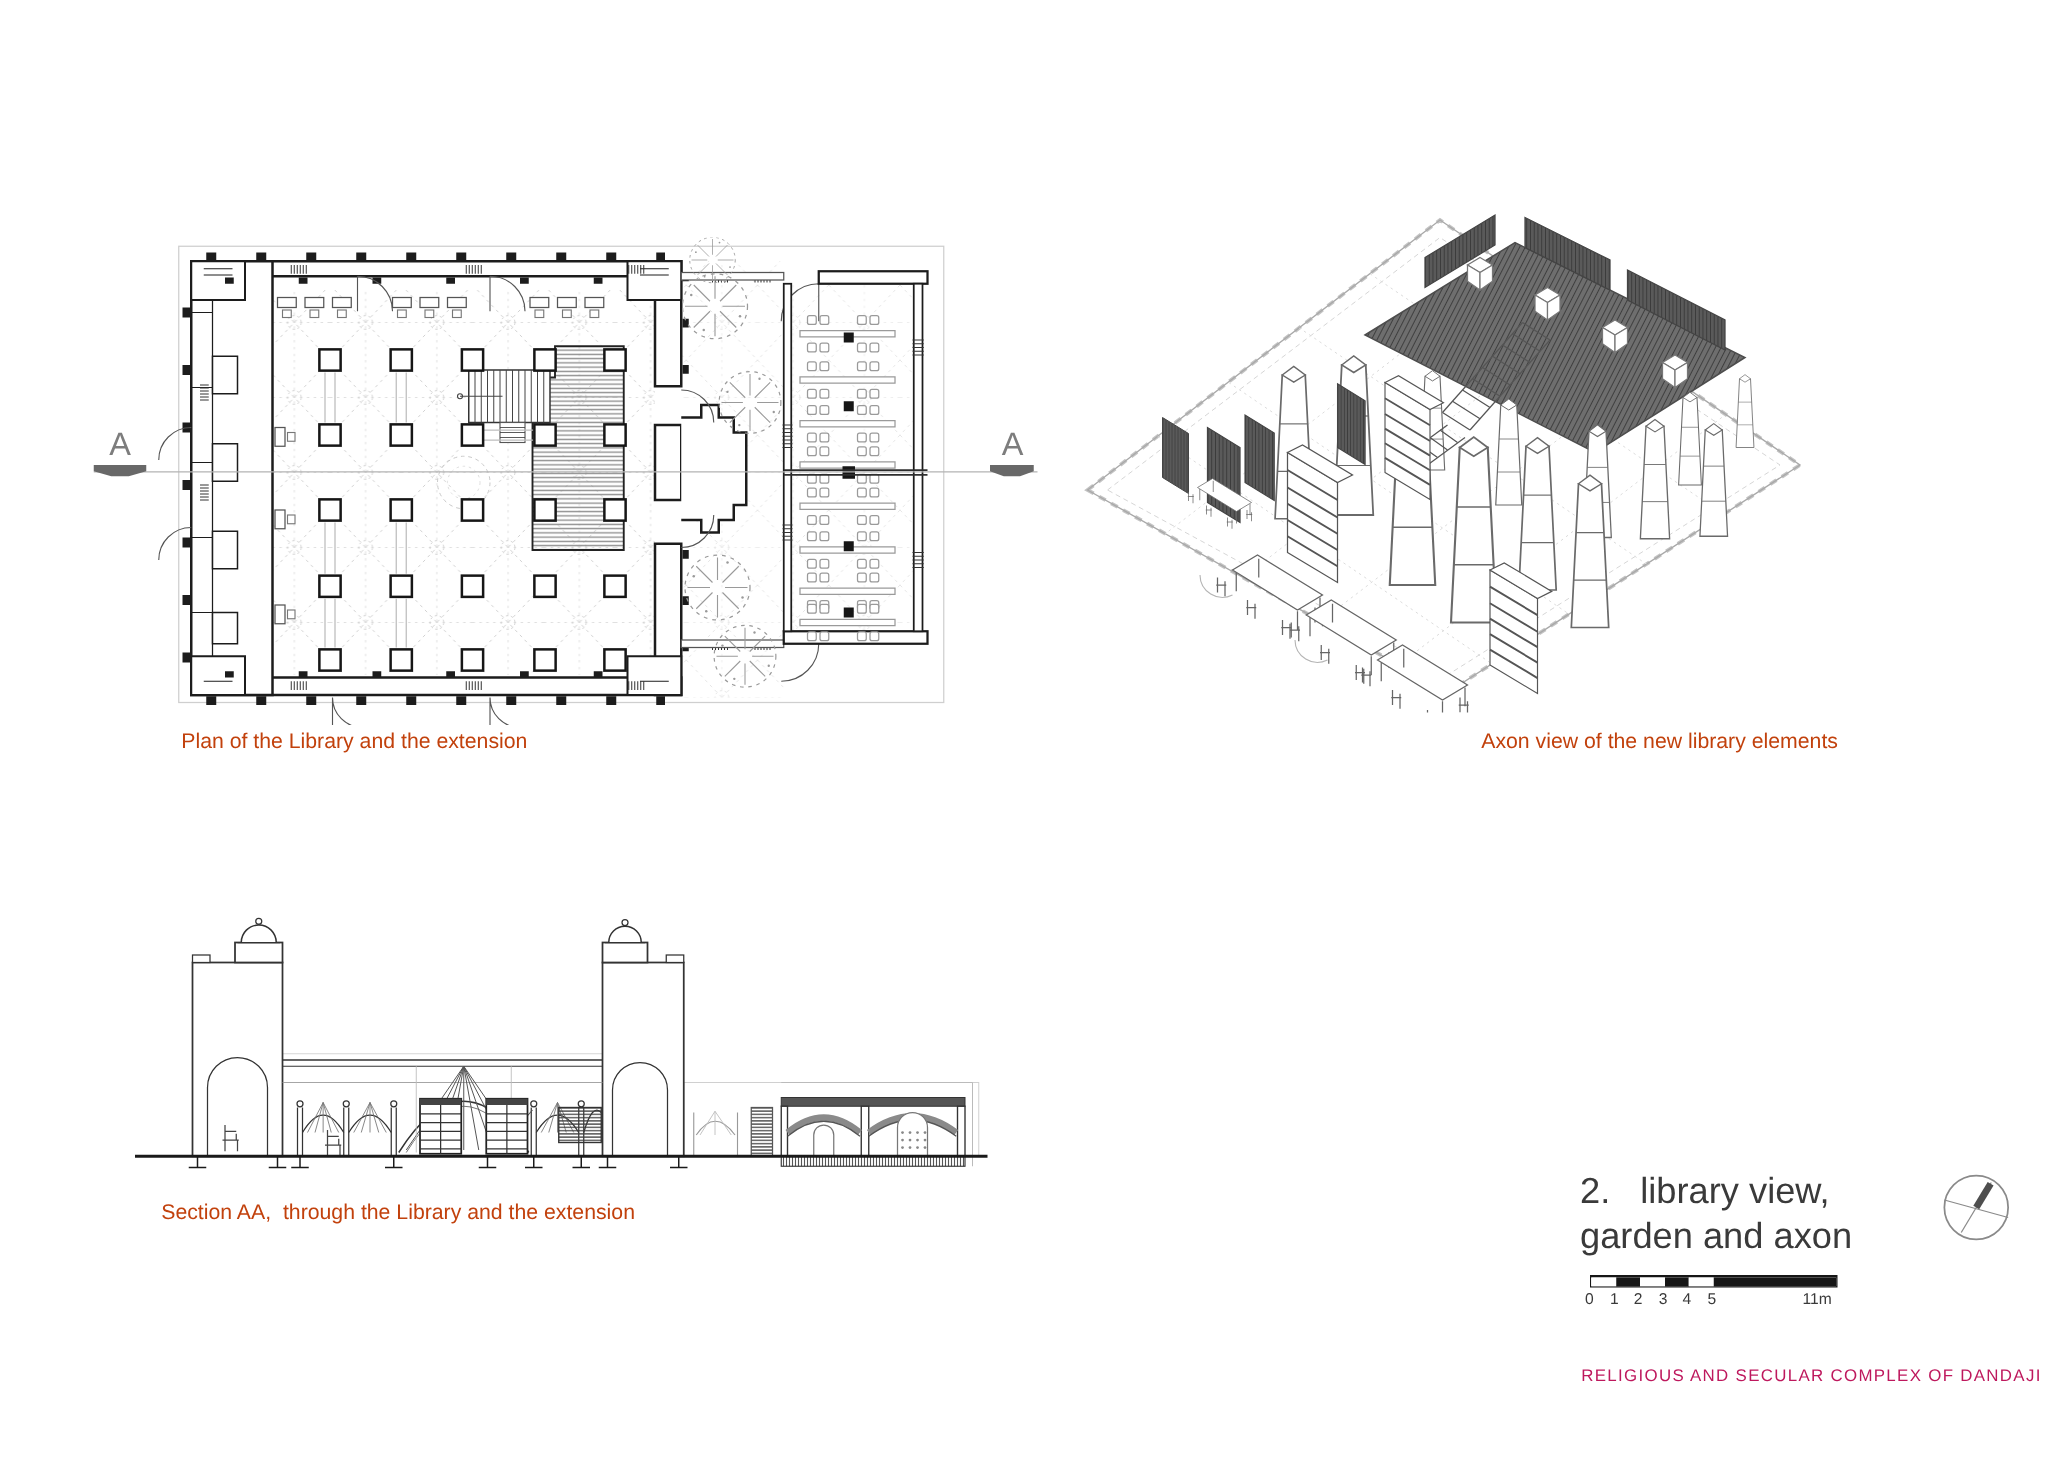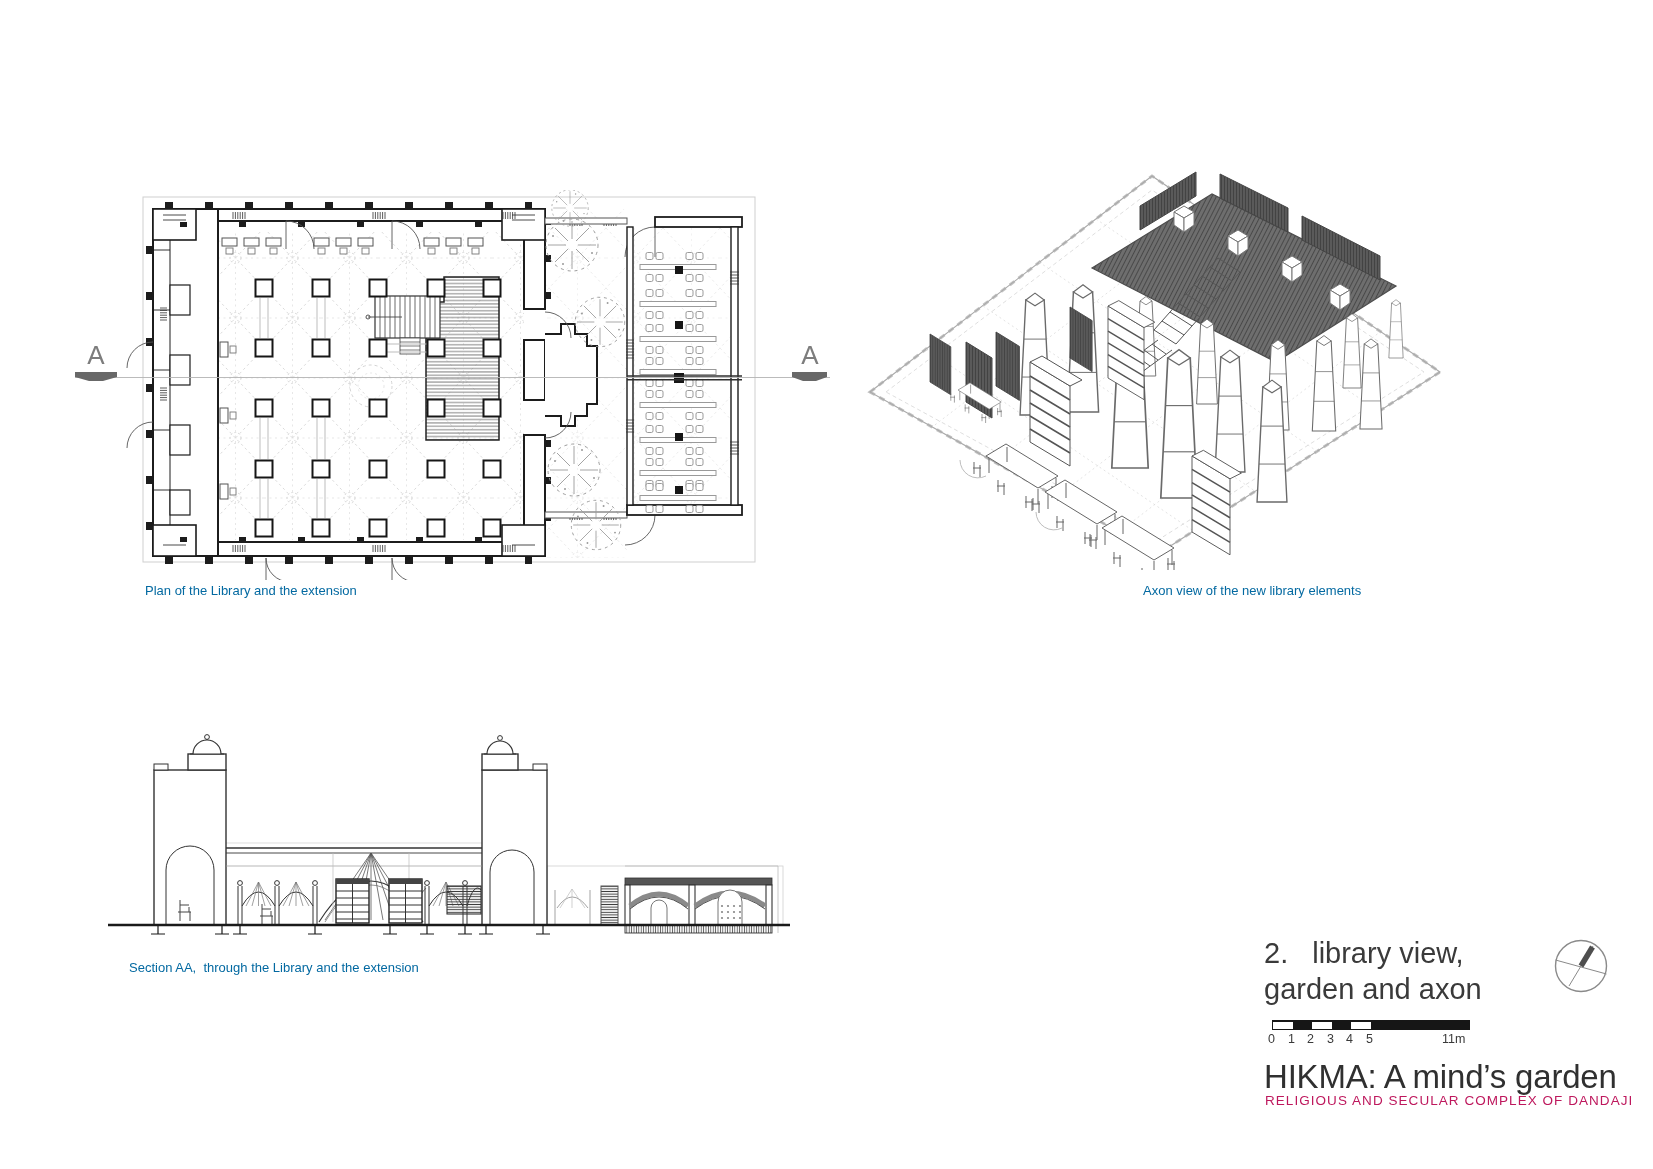--- a/index.html
+++ b/index.html
@@ -1,19 +1,19 @@
 <!DOCTYPE html>
 <html><head>
 <meta charset="utf-8">
 <style>
   html,body{margin:0;padding:0;background:#ffffff;}
   .sheet{position:relative;width:1653px;height:1169px;background:#ffffff;overflow:hidden;
          font-family:"Liberation Sans", sans-serif;color:#3a3a3a;}
   svg{position:absolute;display:block;}
-  .caption{position:absolute;font-size:13px;color:#0369a1;white-space:pre-wrap;}
+  .caption{position:absolute;font-size:17px;color:#c2410c;white-space:pre-wrap;}
   .titleblock{position:absolute;left:1264px;top:936px;width:320px;height:200px;}
   .tb-line{position:absolute;left:0;font-size:29px;color:#3a3a3a;line-height:34px;display:flex;}
   .tb-line .num{margin-right:24px;}
   .tb-l1{top:0;}
   .tb-l2{top:36px;}
   .scalewrap{position:absolute;left:8px;top:84px;width:210px;height:30px;}
   .scalebar{width:196px;height:7px;border:1px solid #161616;border-top-width:2.5px;display:flex;background:#fff;}
   .scalebar .seg{height:100%;}
   .scalebar .u{width:19.6px;}
   .scalebar .long{width:98px;}
@@ -517,21 +517,21 @@
 
     <g stroke="#1a1a1a">
       <line x1="8" y1="235" x2="690" y2="235" stroke-width="2.4"></line>
       <g stroke-width="1.2">
         <path d="M58,235 v9 M51,244 h14 M122,235 v9 M115,244 h14 M140,235 v9 M133,244 h14 M215,235 v9 M208,244 h14 M290,235 v9 M283,244 h14 M327,235 v9 M320,244 h14 M365,235 v9 M358,244 h14 M386,235 v9 M379,244 h14 M443,235 v9 M436,244 h14"></path>
       </g>
     </g>
   </svg>
 
   <div class="caption" style="left:145px;top:583px">Plan of the Library and the extension</div>
-  <div class="caption" style="left:1143px;top:583px">Axon view of the new library elements</div>
+  <div class="caption" style="left:1185px;top:583px">Axon view of the new library elements</div>
   <div class="caption" style="left:129px;top:960px">Section AA,  through the Library and the extension</div>
 
   <div class="titleblock">
     <div class="tb-line tb-l1">
       <span class="num">2.</span>
       <span>library view,</span>
     </div>
     <div class="tb-line tb-l2">garden and axon</div>
 
     <div class="scalewrap">
@@ -547,21 +547,20 @@
         <span class="t0">0</span>
         <span class="t1">1</span>
         <span class="t2">2</span>
         <span class="t3">3</span>
         <span class="t4">4</span>
         <span class="t5">5</span>
         <span class="endlab">11m</span>
       </div>
     </div>
 
-    <div class="project">HIKMA: A mind’s garden</div>
     <div class="subtitle">RELIGIOUS AND SECULAR COMPLEX OF DANDAJI</div>
   </div>
 
   <svg class="north" width="64" height="64" viewBox="0 0 64 64">
     <circle cx="32" cy="32" r="25.5" fill="none" stroke="#8a8a8a" stroke-width="1.4"></circle>
     <line x1="6.5" y1="26" x2="57.5" y2="40" stroke="#8a8a8a" stroke-width="1"></line>
     <line x1="20" y1="52" x2="44" y2="12" stroke="#8a8a8a" stroke-width="1"></line>
     <line x1="32" y1="32" x2="43.5" y2="13" stroke="#4e4e4e" stroke-width="5.5"></line>
   </svg>
 

